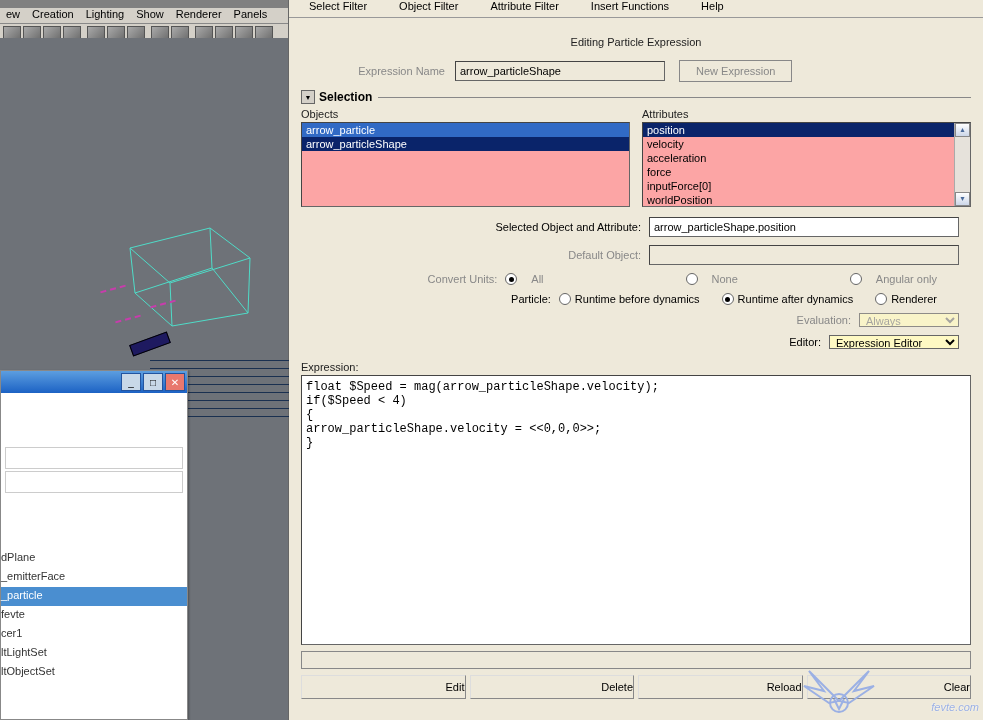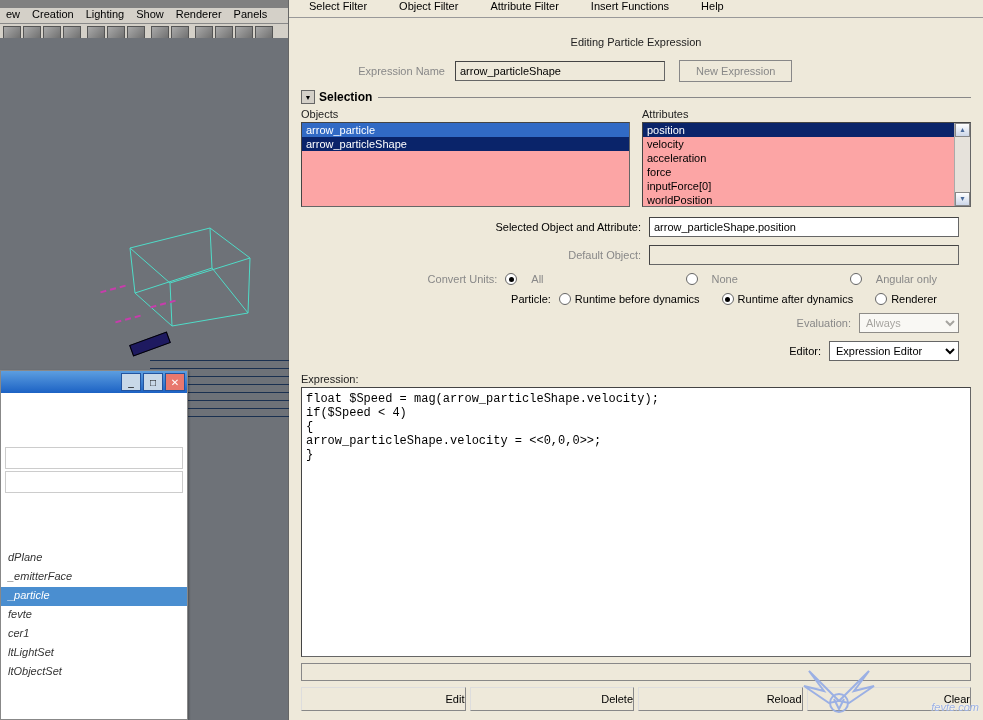--- a/index.html
+++ b/index.html
@@ -20,21 +20,21 @@
 .arrow-obj { position: absolute; left: 130px; top: 300px; width: 40px; height: 12px; background: #1e1a60; transform: rotate(-20deg); border: 1px solid #000; }
 .dash-magenta { position: absolute; width: 26px; height: 0; border-top: 2px dashed #c83cac; }
 
 .outliner-win { position: absolute; left: 0; top: 370px; width: 188px; height: 350px; background: #fff; border: 1px solid #888; box-shadow: 1px 1px 2px rgba(0,0,0,.3); }
 .outliner-title { height: 22px; background: linear-gradient(#5c9ee0,#1c62c4); display: flex; align-items: center; justify-content: flex-end; padding: 0 2px; }
 .tbtn { width: 20px; height: 18px; background: #c8d8e8; border: 1px solid #2254a0; margin-left: 2px; display: flex; align-items: center; justify-content: center; font-size: 10px; }
 .tbtn.close { background: #e8786e; color: #fff; }
 .outliner-body { background: #fff; padding-top: 52px; }
 .ol-field { height: 22px; border: 1px solid #ccc; margin: 2px 4px; background: #fff; }
 .ol-spacer { height: 54px; }
-.ol-item { height: 19px; padding: 2px 7px; color: #333; font-style: italic; }
+.ol-item { height: 19px; padding: 2px 0; color: #333; }
 .ol-item.selected { background: #4a8ed0; color: #fff; }
 
 .expr-panel { position: absolute; left: 289px; top: 0; right: 0; bottom: 0; background: #eee9da; display: flex; flex-direction: column; }
 .expr-menu { height: 18px; background: #eee9da; border-bottom: 1px solid #999; display: flex; font-size: 12px; padding-left: 4px; }
 .expr-menu span { padding: 0 8px; cursor: default; }
 .expr-title { text-align: center; padding: 18px 0 10px 0; color: #222; }
 .expr-row { display: flex; align-items: center; padding: 2px 16px; }
 .expr-row .lbl { min-width: 150px; text-align: right; padding-right: 10px; color: #888; }
 input[type=text].fld { height: 20px; border: 1px solid #666; border-top-color: #444; border-left-color: #444; padding: 0 4px; background: #fff; font-size: 11px; }
 input[type=text].fld.ro { background: #eee9da; }
@@ -57,21 +57,21 @@
 .lb-sb { position: absolute; top: 0; left: 0; right: 0; height: 14px; background: linear-gradient(#fff,#ccd6e8); border: 1px solid #888; font-size: 8px; text-align: center; line-height: 12px; color: #4a6a9a; }
 .lb-sb.bot { top: auto; bottom: 0; }
 
 .form-row { display: flex; align-items: center; padding: 4px 24px; justify-content: flex-end; }
 .form-row .lbl { width: 165px; text-align: right; padding-right: 8px; color: #888; }
 .form-row .lbl.on { color: #000; }
 .radio { display: inline-flex; align-items: center; margin-right: 22px; color: #000; }
 .radio.dis { color: #888; gap: 10px; }
 .radio .r { width: 12px; height: 12px; border: 1px solid #666; border-radius: 50%; margin-right: 4px; background: #fff; display: flex; align-items: center; justify-content: center; }
 .radio .r.chk::after { content: ''; width: 5px; height: 5px; background: #000; border-radius: 50%; }
-select.dd { height: 20px; border: 1px solid #666; background: #ffffff; font-size: 11px; padding: 0 2px; }
+select.dd { height: 14px; border: 1px solid #666; background: #fef9c3; font-size: 11px; padding: 0 2px; }
 
 .expr-label { padding: 8px 12px 2px 12px; color: #222; }
 .expr-text { margin: 0 12px; height: 270px; border: 1px solid #666; border-top-color: #444; border-left-color: #444; background: #fff; padding: 4px; font-family: "Courier New", monospace; font-size: 12px; white-space: pre; overflow: auto; }
 
 .status-gap { margin: 6px 12px 4px 12px; height: 18px; border: 1px solid #888; background: #eee9da; }
 .btn-row { display: flex; margin: 2px 12px 8px 12px; gap: 4px; }
 .btn-row button { flex: 1; height: 24px; background: #eee9da; border: 1px solid #888; border-top-color: #ddd; border-left-color: #ddd; cursor: pointer; text-align: right; }
 
 .watermark { position: absolute; right: 4px; bottom: 4px; color: #9bb0e4; font-size: 20px; font-style: italic; font-family: Georgia, serif; text-shadow: 0 0 2px #fff; pointer-events: none; }
 .watermark svg { position: absolute; right: 100px; bottom: -5px; width: 80px; height: 60px; }

